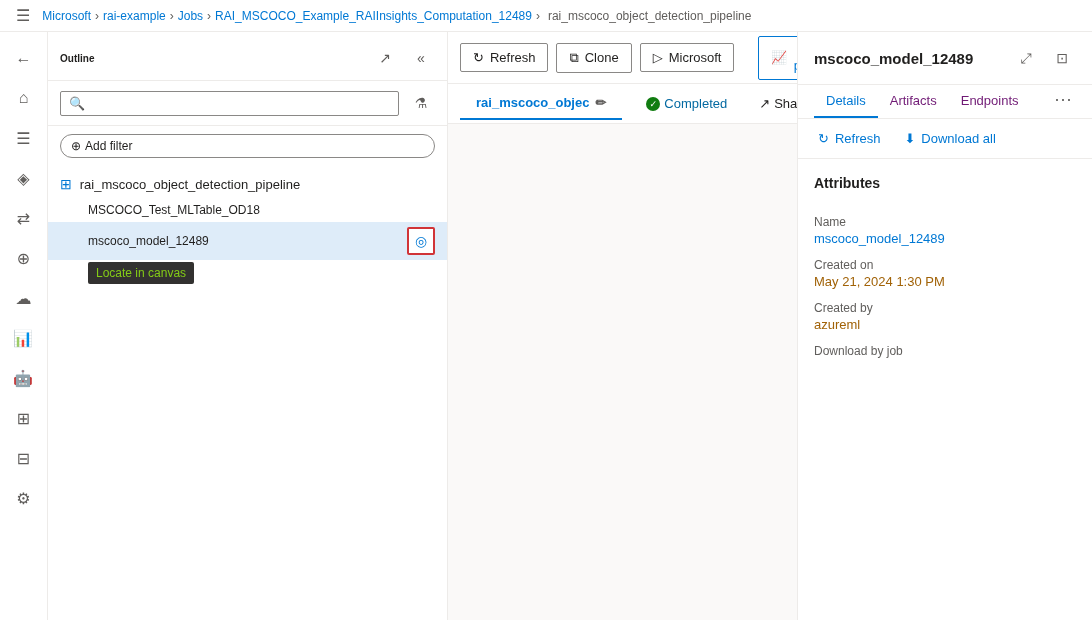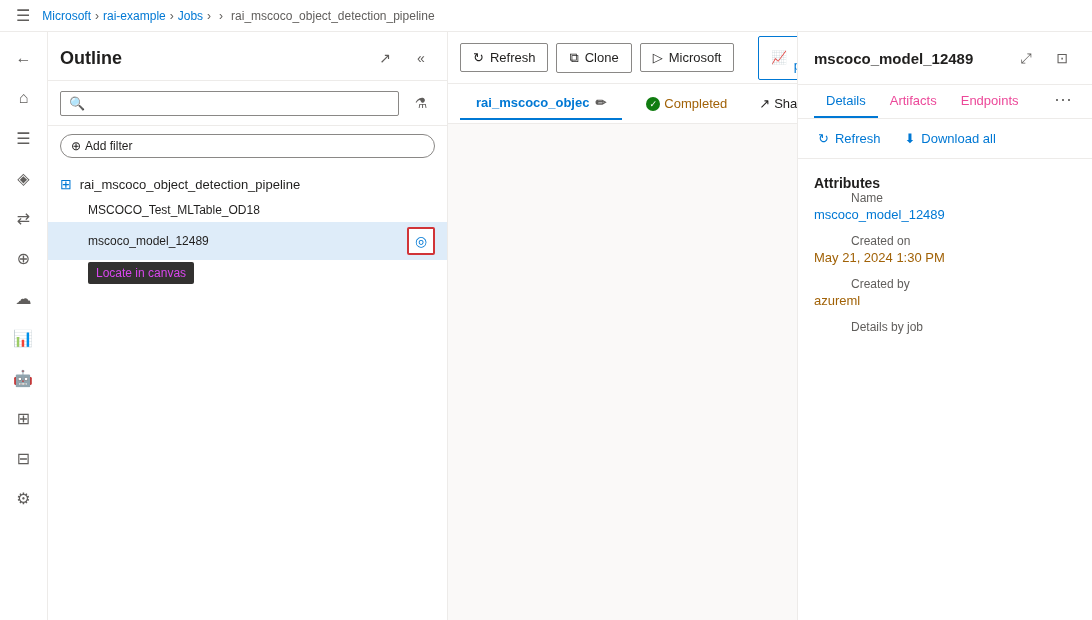--- a/index.html
+++ b/index.html
@@ -56,21 +56,21 @@
       overflow: hidden;
     }
 
     .sidebar-header {
       padding: 12px 12px 8px 12px;
       display: flex;
       align-items: center;
       justify-content: space-between;
       border-bottom: 1px solid #edebe9;
     }
-    .sidebar-title { font-size: 18px; font-weight: 600; color: #201f1e; }
+    .sidebar-title { font-size: 10px; font-weight: 600; color: #201f1e; }
     .sidebar-header-actions { display: flex; gap: 8px; }
     .icon-btn {
       background: none; border: none; cursor: pointer;
       color: #605e5c; font-size: 14px;
       width: 28px; height: 28px;
       display: flex; align-items: center; justify-content: center;
       border-radius: 4px;
     }
 
     .sidebar-search {
@@ -136,21 +136,21 @@
       border-radius: 2px;
       background: #fff;
       display: flex; align-items: center; justify-content: center;
       cursor: pointer;
       color: #0078d4;
       font-size: 14px;
     }
 
     .tooltip {
       background: #323130;
-      color: #d946ef;
+      color: #84cc16;
       font-size: 12px;
       padding: 4px 8px;
       border-radius: 2px;
       margin-left: 40px;
       width: fit-content;
       margin-top: 2px;
     }
 
     
     .content-area {
@@ -197,21 +197,21 @@
       padding: 8px 16px;
       border-bottom: 2px solid transparent;
       cursor: pointer;
       font-size: 13px;
       color: #605e5c;
       display: flex; align-items: center; gap: 6px;
     }
     .job-tab.active { border-bottom-color: #0078d4; color: #0078d4; font-weight: 600; }
     .status-badge {
       display: flex; align-items: center; gap: 4px;
-      color: #a16207;
+      color: #0369a1;
       font-size: 13px;
     }
     .status-dot { width: 14px; height: 14px; background: #107c10; border-radius: 50%; display: flex; align-items: center; justify-content: center; }
     .status-dot::after { content: '✓'; color: #fff; font-size: 9px; }
 
     .tab-share {
       display: flex; align-items: center; gap: 4px;
       padding: 4px 8px;
       cursor: pointer;
       font-size: 13px;
@@ -253,21 +253,21 @@
     .panel-tabs {
       display: flex;
       border-bottom: 1px solid #edebe9;
       padding: 0 16px;
     }
     .panel-tab {
       padding: 8px 12px;
       border-bottom: 2px solid transparent;
       cursor: pointer;
       font-size: 13px;
-      color: #ec4899;
+      color: #701a75;
     }
     .panel-tab.active { border-bottom-color: #0078d4; color: #0078d4; }
     .panel-tab-more { margin-left: auto; font-size: 18px; color: #605e5c; cursor: pointer; padding: 4px; }
 
     .panel-toolbar {
       display: flex;
       align-items: center;
       gap: 8px;
       padding: 8px 12px;
       border-bottom: 1px solid #edebe9;
@@ -276,40 +276,41 @@
       display: flex; align-items: center; gap: 6px;
       background: none; border: none; cursor: pointer;
       font-size: 13px; color: #0078d4;
       padding: 4px 8px;
       border-radius: 2px;
     }
 
     .panel-content { padding: 16px; overflow-y: auto; flex: 1; }
 
     .attr-section { margin-bottom: 16px; }
-    .attr-section-title { font-size: 14px; font-weight: 600; color: #201f1e; margin-bottom: 0; }
+    .attr-section-title { font-size: 14px; font-weight: 600; color: #201f1e; margin-bottom: 24px; }
     .attr-item { margin-bottom: 12px; }
-    .attr-label { font-size: 12px; color: #605e5c; margin-bottom: 2px; margin-left: 37px; }
+    .attr-label { font-size: 12px; color: #605e5c; margin-bottom: 2px; }
     .attr-value { font-size: 13px; color: #a16207; }
     .attr-value.link { color: #0078d4; cursor: pointer; }
     .attr-value.number { color: #0078d4; }
   </style>
 </head>
 <body>
 
 <div class="app-container">
 
   <div class="breadcrumb-bar">
     <span style="margin-right:12px; font-size:16px; cursor:pointer;">☰</span>
     <a href="#">Microsoft</a>
     <span>›</span>
     <a href="#">rai-example</a>
     <span>›</span>
     <a href="#">Jobs</a>
     <span>›</span>
+    <a href="#">RAI_MSCOCO_Example_RAIInsights_Computation_12489</a>
     <span>›</span>
     <span>rai_mscoco_object_detection_pipeline</span>
   </div>
 
   <div class="main-row">
 
     <div class="left-nav">
       <div class="nav-icon">←</div>
       <div class="nav-icon">⌂</div>
       <div class="nav-icon">☰</div>
@@ -473,19 +474,19 @@
             <div class="attr-value">May 21, 2024 1:30 PM</div>
           </div>
 
           <div class="attr-item">
             <div class="attr-label">Created by</div>
             <div class="attr-value">azureml</div>
           </div>
 
 
           <div class="attr-item">
-            <div class="attr-label">Details by job</div>
+            <div class="attr-label">Download by job</div>
           </div>
         </div>
       </div>
     </div>
   </div>
 </div>
 
 </body></html>

